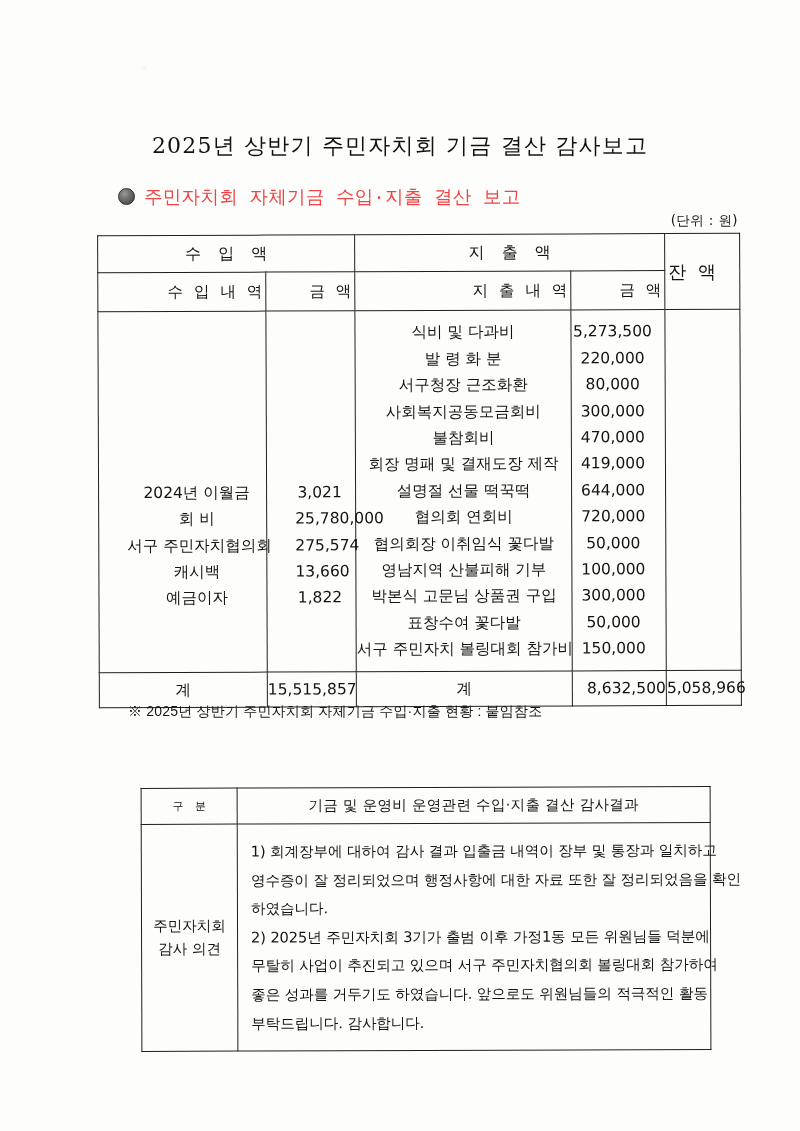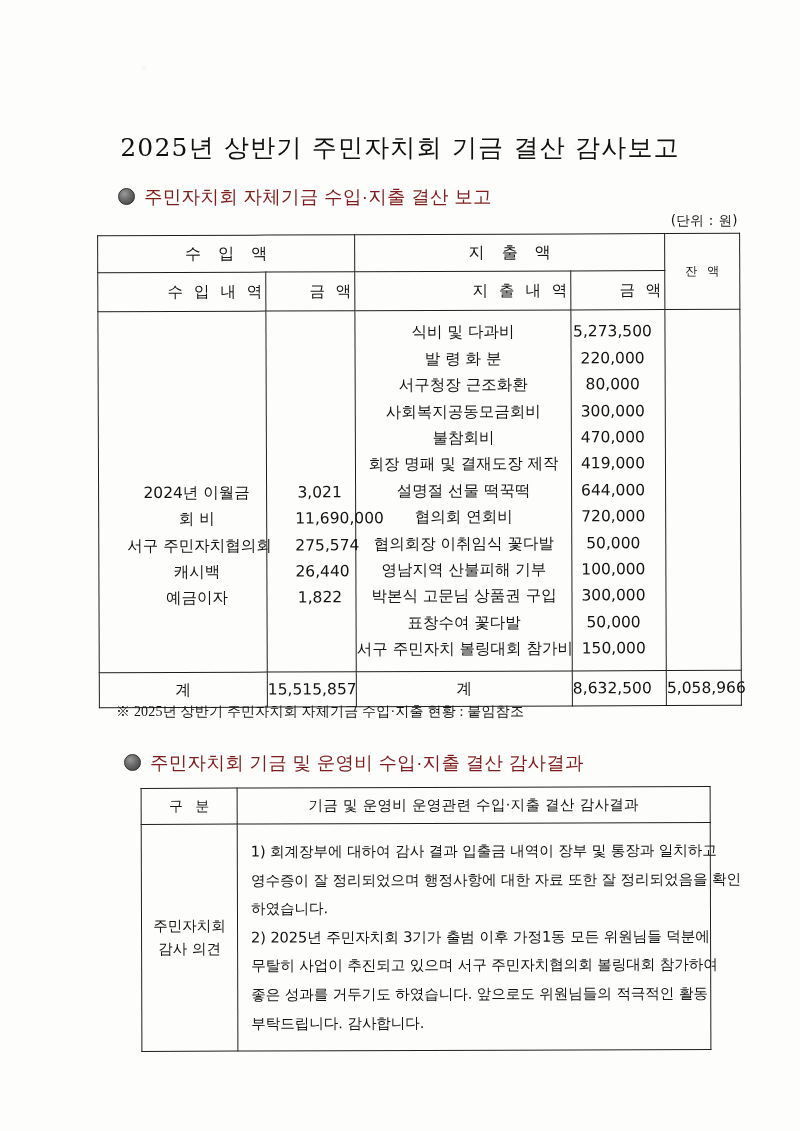--- a/index.html
+++ b/index.html
@@ -32,35 +32,35 @@
       radial-gradient(circle at 40% 62%, rgba(0,0,0,0.018) 0 1.5px, transparent 3px),
       radial-gradient(circle at 88% 78%, rgba(0,0,0,0.02) 0 1.5px, transparent 3px);
   }
 
   .doc-title {
     position: absolute;
     top: 131px;
     left: 0;
     width: 800px;
     text-align: center;
-    font-size: 25px;
+    font-size: 22px;
     letter-spacing: 1.2px;
     font-family: "DejaVu Serif", "Liberation Serif", serif;
     color: #111;
   }
 
   .section-heading {
     position: absolute;
     display: flex;
     align-items: center;
     gap: 9px;
     font-size: 18.5px;
     letter-spacing: 0.3px;
-    color: #7f1d1d;
-    font-family: Liberation Sans, sans-serif;
+    color: #ef4444;
+    font-family: Liberation Mono, monospace;
   }
   #heading-1 { top: 184px; left: 118px; }
   #heading-2 { top: 750px; left: 124px; }
 
   .bullet-icon {
     width: 15px;
     height: 15px;
     border-radius: 50%;
     background: radial-gradient(circle at 36% 32%, #9a9a9a 0%, #6d6d6d 42%, #3b3b3b 100%);
     border: 1.4px solid #2d2d2d;
@@ -103,22 +103,22 @@
     padding-left: 6px !important;
   }
   .th-sub {
     height: 38px;
     text-align: right;
     font-size: 15.5px;
     letter-spacing: 3px;
     padding-left: 3px !important;
   }
   .th-balance {
-    text-align: center;
-    font-size: 12px;
+    text-align: left;
+    font-size: 18px;
     letter-spacing: 3px;
     padding-left: 3px !important;
   }
   .body-cell {
     height: 360px;
     vertical-align: middle;
     font-size: 15.5px;
   }
   .items-list {
     list-style: none;
@@ -135,29 +135,29 @@
   .income-block { padding-top: 2px; padding-left: 28px; }
   .expense-block { padding-top: 0; }
 
   .spacer-line { visibility: hidden; }
 
   .total-row td {
     height: 34px;
     font-size: 15.5px;
   }
   .total-label { text-align: center; }
-  .total-amt { padding-right: 11px; margin-left: 12px; }
+  .total-amt { text-align: right; padding-right: 11px; margin-left: 12px; }
 
   .footnote {
     position: absolute;
     top: 703px;
-    left: 116px;
+    left: 128px;
     font-size: 14px;
     letter-spacing: 0.2px;
-    font-family: Liberation Serif, serif;
+    font-family: Liberation Sans, sans-serif;
   }
 
   
   #audit-table {
     position: absolute;
     top: 787px;
     left: 141px;
     width: 569px;
     border-collapse: collapse;
     table-layout: fixed;
@@ -166,21 +166,21 @@
   }
   #audit-table td, #audit-table th {
     border: 1px solid #1f1f1f;
     padding: 0;
     font-weight: normal;
     color: #131313;
   }
   .audit-th-left {
     height: 35px;
     text-align: center;
-    font-size: 14px;
+    font-size: 11px;
     letter-spacing: 4px;
     padding-left: 4px !important;
   }
   .audit-th-right {
     height: 35px;
     text-align: center;
     font-size: 14.5px;
     letter-spacing: 0.3px;
   }
   .audit-label-cell {
@@ -256,23 +256,23 @@
           </div>
         </td>
         <td class="body-cell col-amt">
           <div class="income-block">
             <ul class="items-list" id="income-amt-list">
                 <li class="spacer-line">&nbsp;</li>
                 <li class="spacer-line">&nbsp;</li>
                 <li class="spacer-line">&nbsp;</li>
                 <li class="spacer-line">&nbsp;</li>
                 <li>3,021</li>
-                <li>11,690,000</li>
+                <li>25,780,000</li>
                 <li>275,574</li>
-                <li>26,440</li>
+                <li>13,660</li>
                 <li>1,822</li>
               </ul>
           </div>
         </td>
         <td class="body-cell col-desc">
           <div class="expense-block">
             <ul class="items-list" id="expense-desc-list">
                 <li>식비 및 다과비</li>
                 <li>발 령 화 분</li>
                 <li>서구청장 근조화환</li>
@@ -315,24 +315,20 @@
         <td class="total-amt">15,515,857</td>
         <td class="total-label">계</td>
         <td class="total-amt">8,632,500</td>
         <td class="total-amt">5,058,966</td>
       </tr>
     </tbody>
   </table>
 
   <div class="footnote">※ 2025년 상반기 주민자치회 자체기금 수입·지출 현황 : 붙임참조</div>
 
-  <div class="section-heading" id="heading-2">
-    <span class="bullet-icon"></span>
-    <span>주민자치회 기금 및 운영비 수입·지출 결산 감사결과</span>
-  </div>
 
   <table id="audit-table">
     <colgroup>
       <col style="width:96px">
       <col style="width:473px">
     </colgroup>
     <thead>
       <tr>
         <th class="audit-th-left">구   분</th>
         <th class="audit-th-right">기금 및 운영비 운영관련 수입·지출 결산 감사결과</th>

